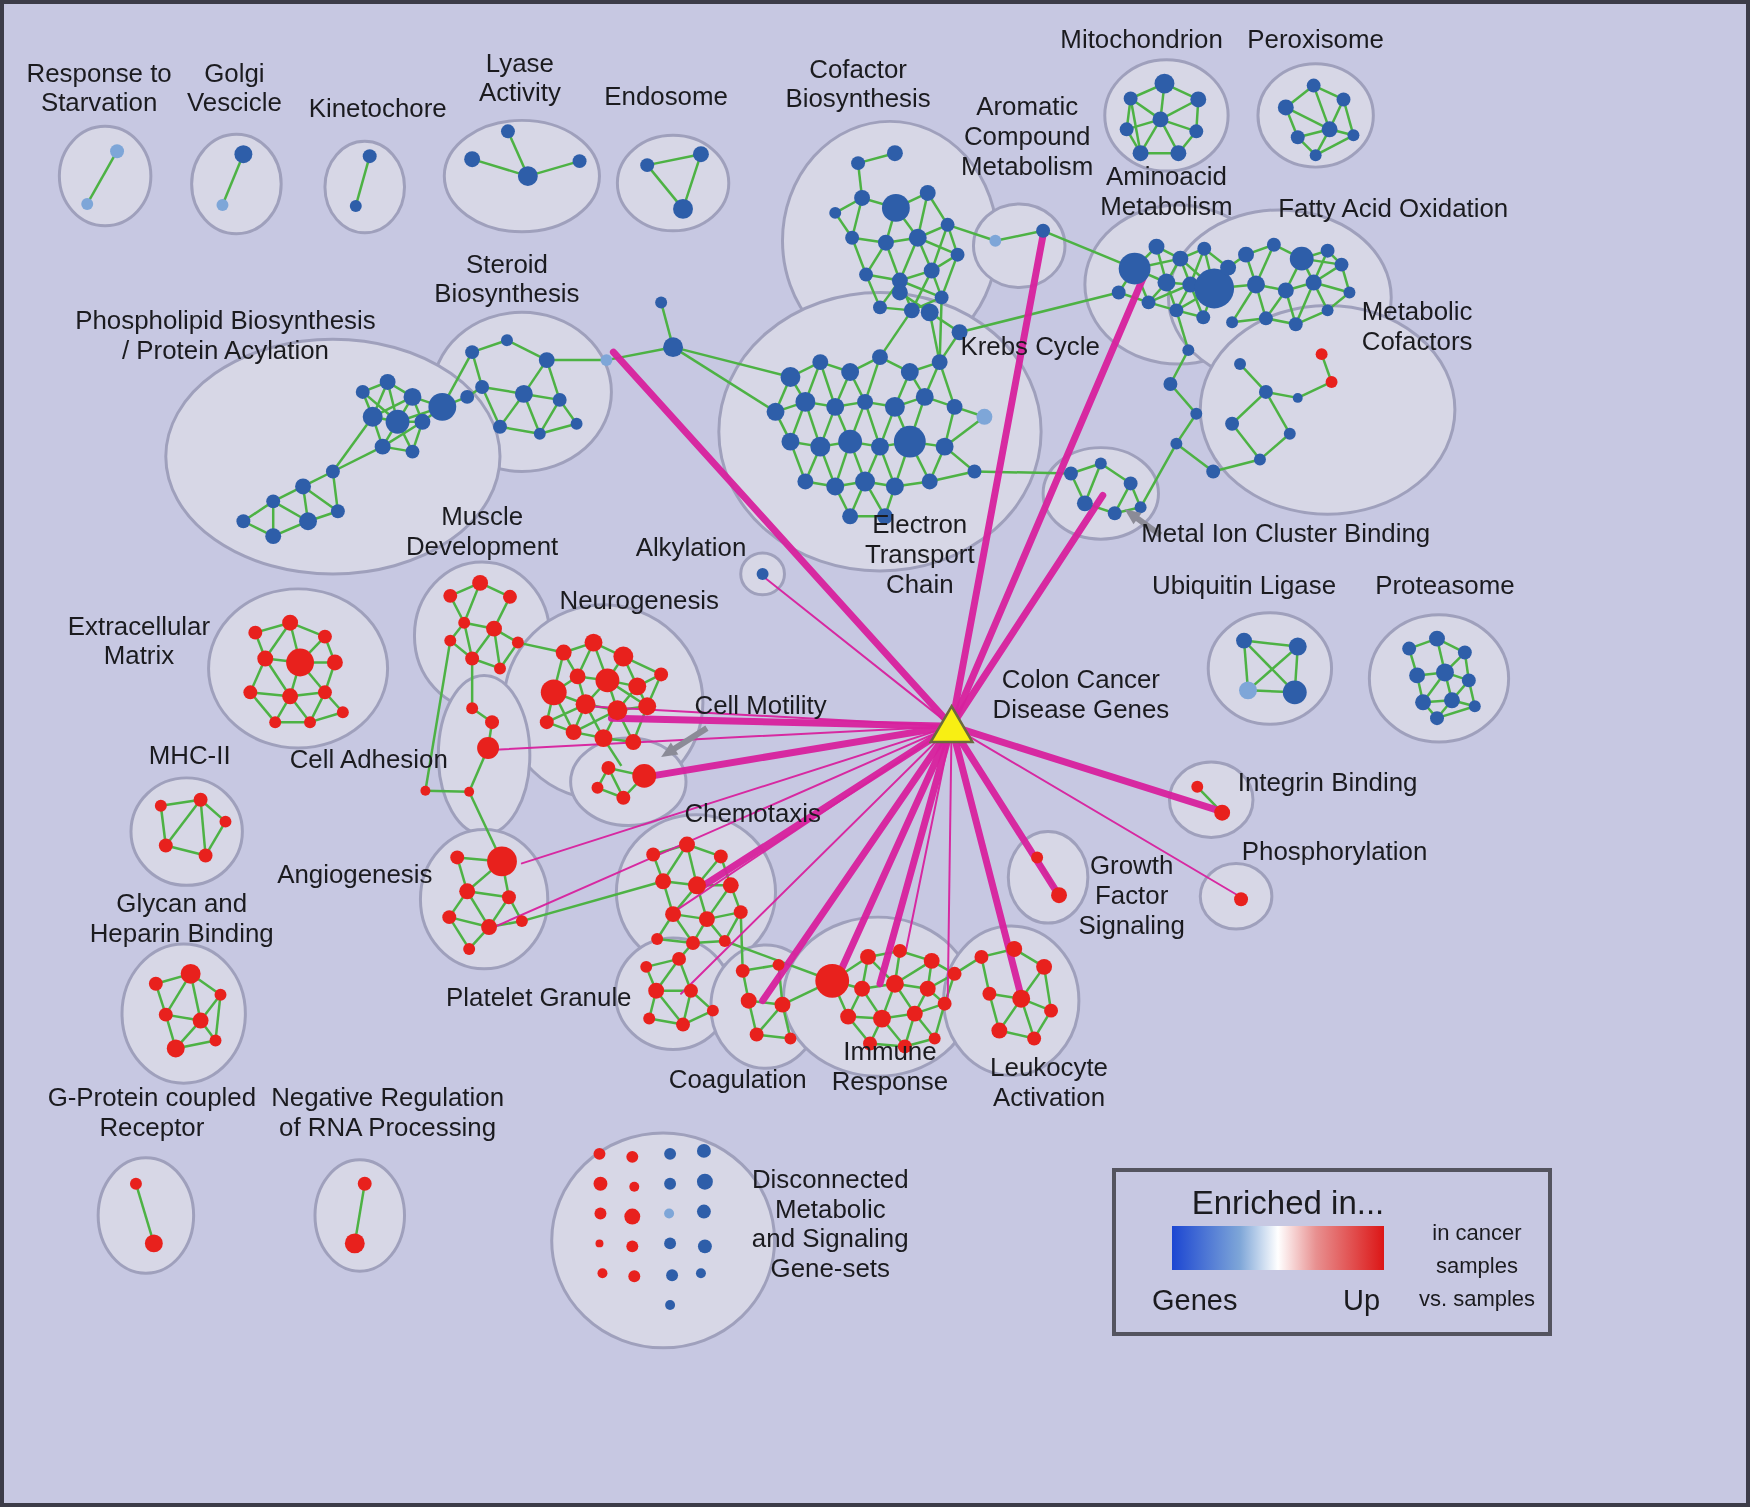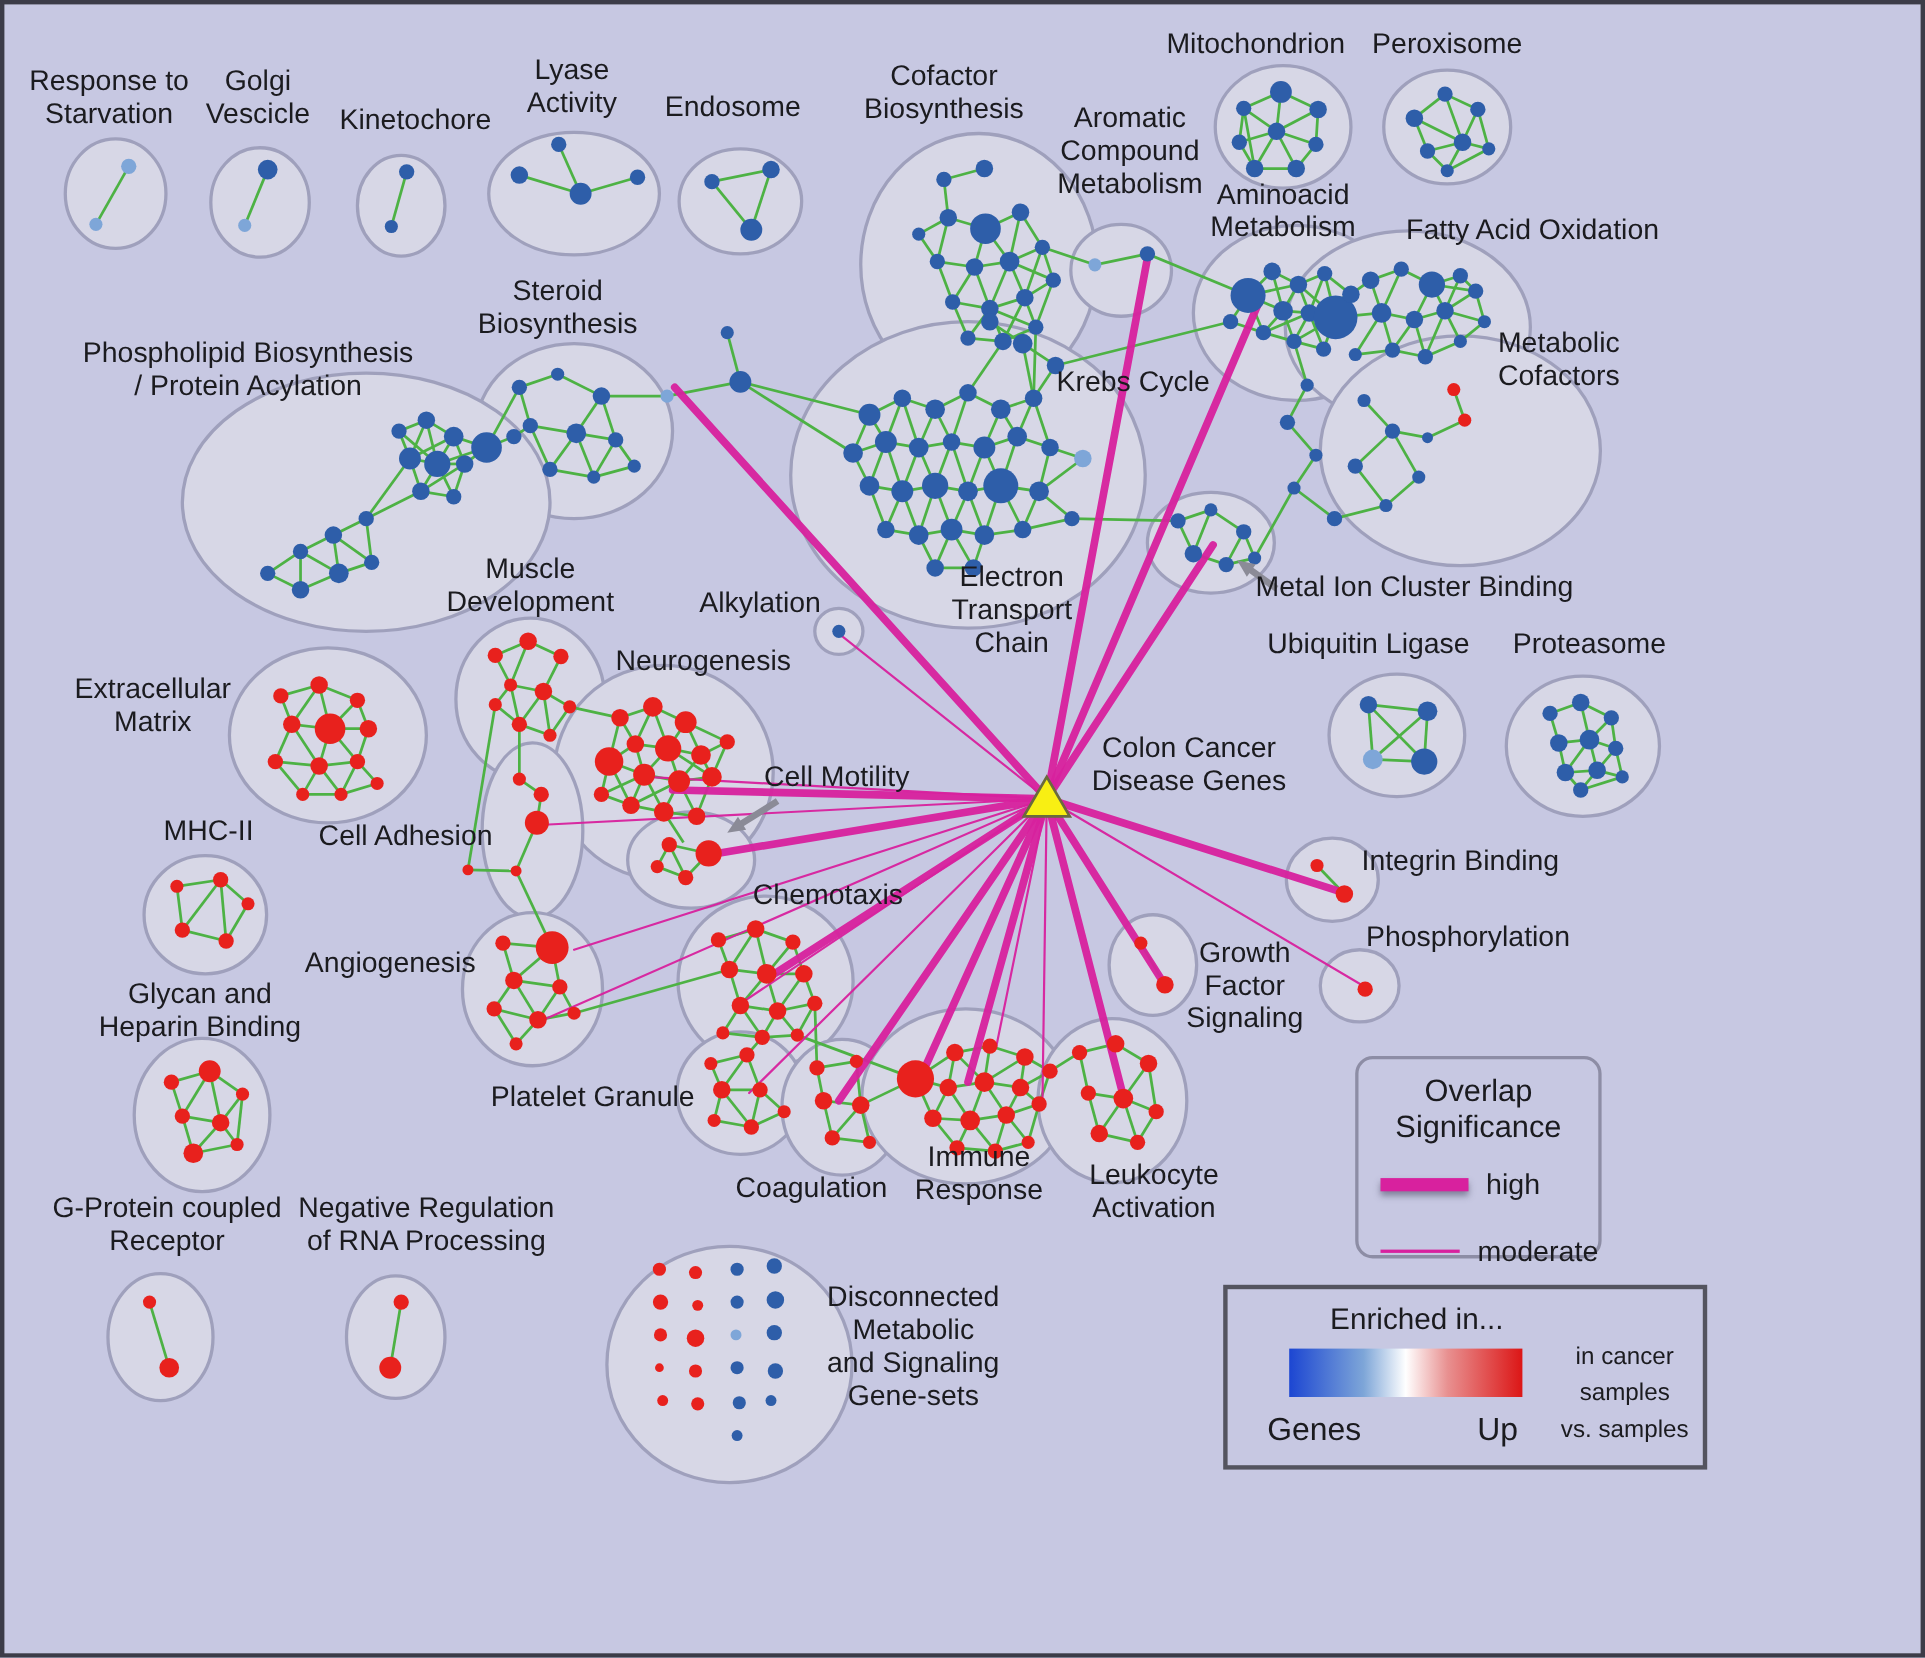--- a/index.html
+++ b/index.html
@@ -9,21 +9,21 @@
   .legend{position:absolute;box-sizing:border-box;}
   .legend.overlap{left:1228px;top:956px;width:224px;height:184px;border:3px solid #8d8da5;border-radius:16px;}
   .legend-title{margin-top:12px;text-align:center;font-size:28px;line-height:33px;}
   .legend-row{display:flex;align-items:center;gap:16px;padding-left:20px;}
   .legend-row.first{margin-top:20px;}
   .legend-row.second{margin-top:30px;}
   .swatch-high{width:80px;height:12px;box-shadow:0 4px 6px rgba(70,70,95,.55);}
   .swatch-moderate{width:80px;height:3px;}
   .legend-label{font-size:26px;}
   .legend.enrich{left:1108px;top:1164px;width:440px;height:168px;border:4px solid #54545f;}
-  .enrich-title{position:absolute;left:0;top:12px;width:344px;text-align:center;font-size:27px;}
+  .enrich-title{position:absolute;left:0;top:12px;width:344px;text-align:center;font-size:33px;}
   .gradient-bar{position:absolute;left:56px;top:54px;width:212px;height:44px;}
   .down-label{position:absolute;left:36px;top:112px;font-size:29px;}
   .up-label{position:absolute;left:227px;top:112px;font-size:29px;}
   .side-text{position:absolute;left:296px;top:44px;width:130px;text-align:center;font-size:22px;line-height:33px;}
 </style>
 </head>
 <body>
 
 <div class="stage">
   <svg id="network-svg" viewBox="0 0 1750 1507">
@@ -964,34 +964,20 @@
         <text x="537" y="1007" text-anchor="middle" font-size="26" fill="#1b1b1f"><tspan x="537" dy="0">Platelet Granule</tspan></text>
         <text x="737" y="1090" text-anchor="middle" font-size="26" fill="#1b1b1f"><tspan x="737" dy="0">Coagulation</tspan></text>
         <text x="890" y="1062" text-anchor="middle" font-size="26" fill="#1b1b1f"><tspan x="890" dy="0">Immune</tspan><tspan x="890" dy="30">Response</tspan></text>
         <text x="1050" y="1078" text-anchor="middle" font-size="26" fill="#1b1b1f"><tspan x="1050" dy="0">Leukocyte</tspan><tspan x="1050" dy="30">Activation</tspan></text>
         <text x="148" y="1108" text-anchor="middle" font-size="26" fill="#1b1b1f"><tspan x="148" dy="0">G-Protein coupled</tspan><tspan x="148" dy="30">Receptor</tspan></text>
         <text x="385" y="1108" text-anchor="middle" font-size="26" fill="#1b1b1f"><tspan x="385" dy="0">Negative Regulation</tspan><tspan x="385" dy="30">of RNA Processing</tspan></text>
         <text x="830" y="1190" text-anchor="middle" font-size="26" fill="#1b1b1f"><tspan x="830" dy="0">Disconnected</tspan><tspan x="830" dy="30">Metabolic</tspan><tspan x="830" dy="30">and Signaling</tspan><tspan x="830" dy="30">Gene-sets</tspan></text>
       </g>
     </svg>
 
-  <div class="legend overlap">
-    <div class="legend-title">
-      <div>Overlap</div>
-      <div>Significance</div>
-    </div>
-    <div class="legend-row first">
-      <span class="swatch-high" style="background: rgb(216, 33, 158);"></span>
-      <span class="legend-label">high</span>
-    </div>
-    <div class="legend-row second">
-      <span class="swatch-moderate" style="background: rgb(216, 33, 158);"></span>
-      <span class="legend-label">moderate</span>
-    </div>
-  </div>
 
   <div class="legend enrich">
     <div class="enrich-title">Enriched in...</div>
     <div class="gradient-bar" style="background: linear-gradient(90deg, rgb(28, 70, 210) 0%, rgb(126, 166, 216) 32%, rgb(255, 255, 255) 50%, rgb(232, 144, 144) 68%, rgb(220, 22, 22) 100%);"></div>
     <span class="down-label">Genes</span>
     <span class="up-label">Up</span>
     <div class="side-text">
       <div>in cancer</div>
       <div>samples</div>
       <div>vs. samples</div>

